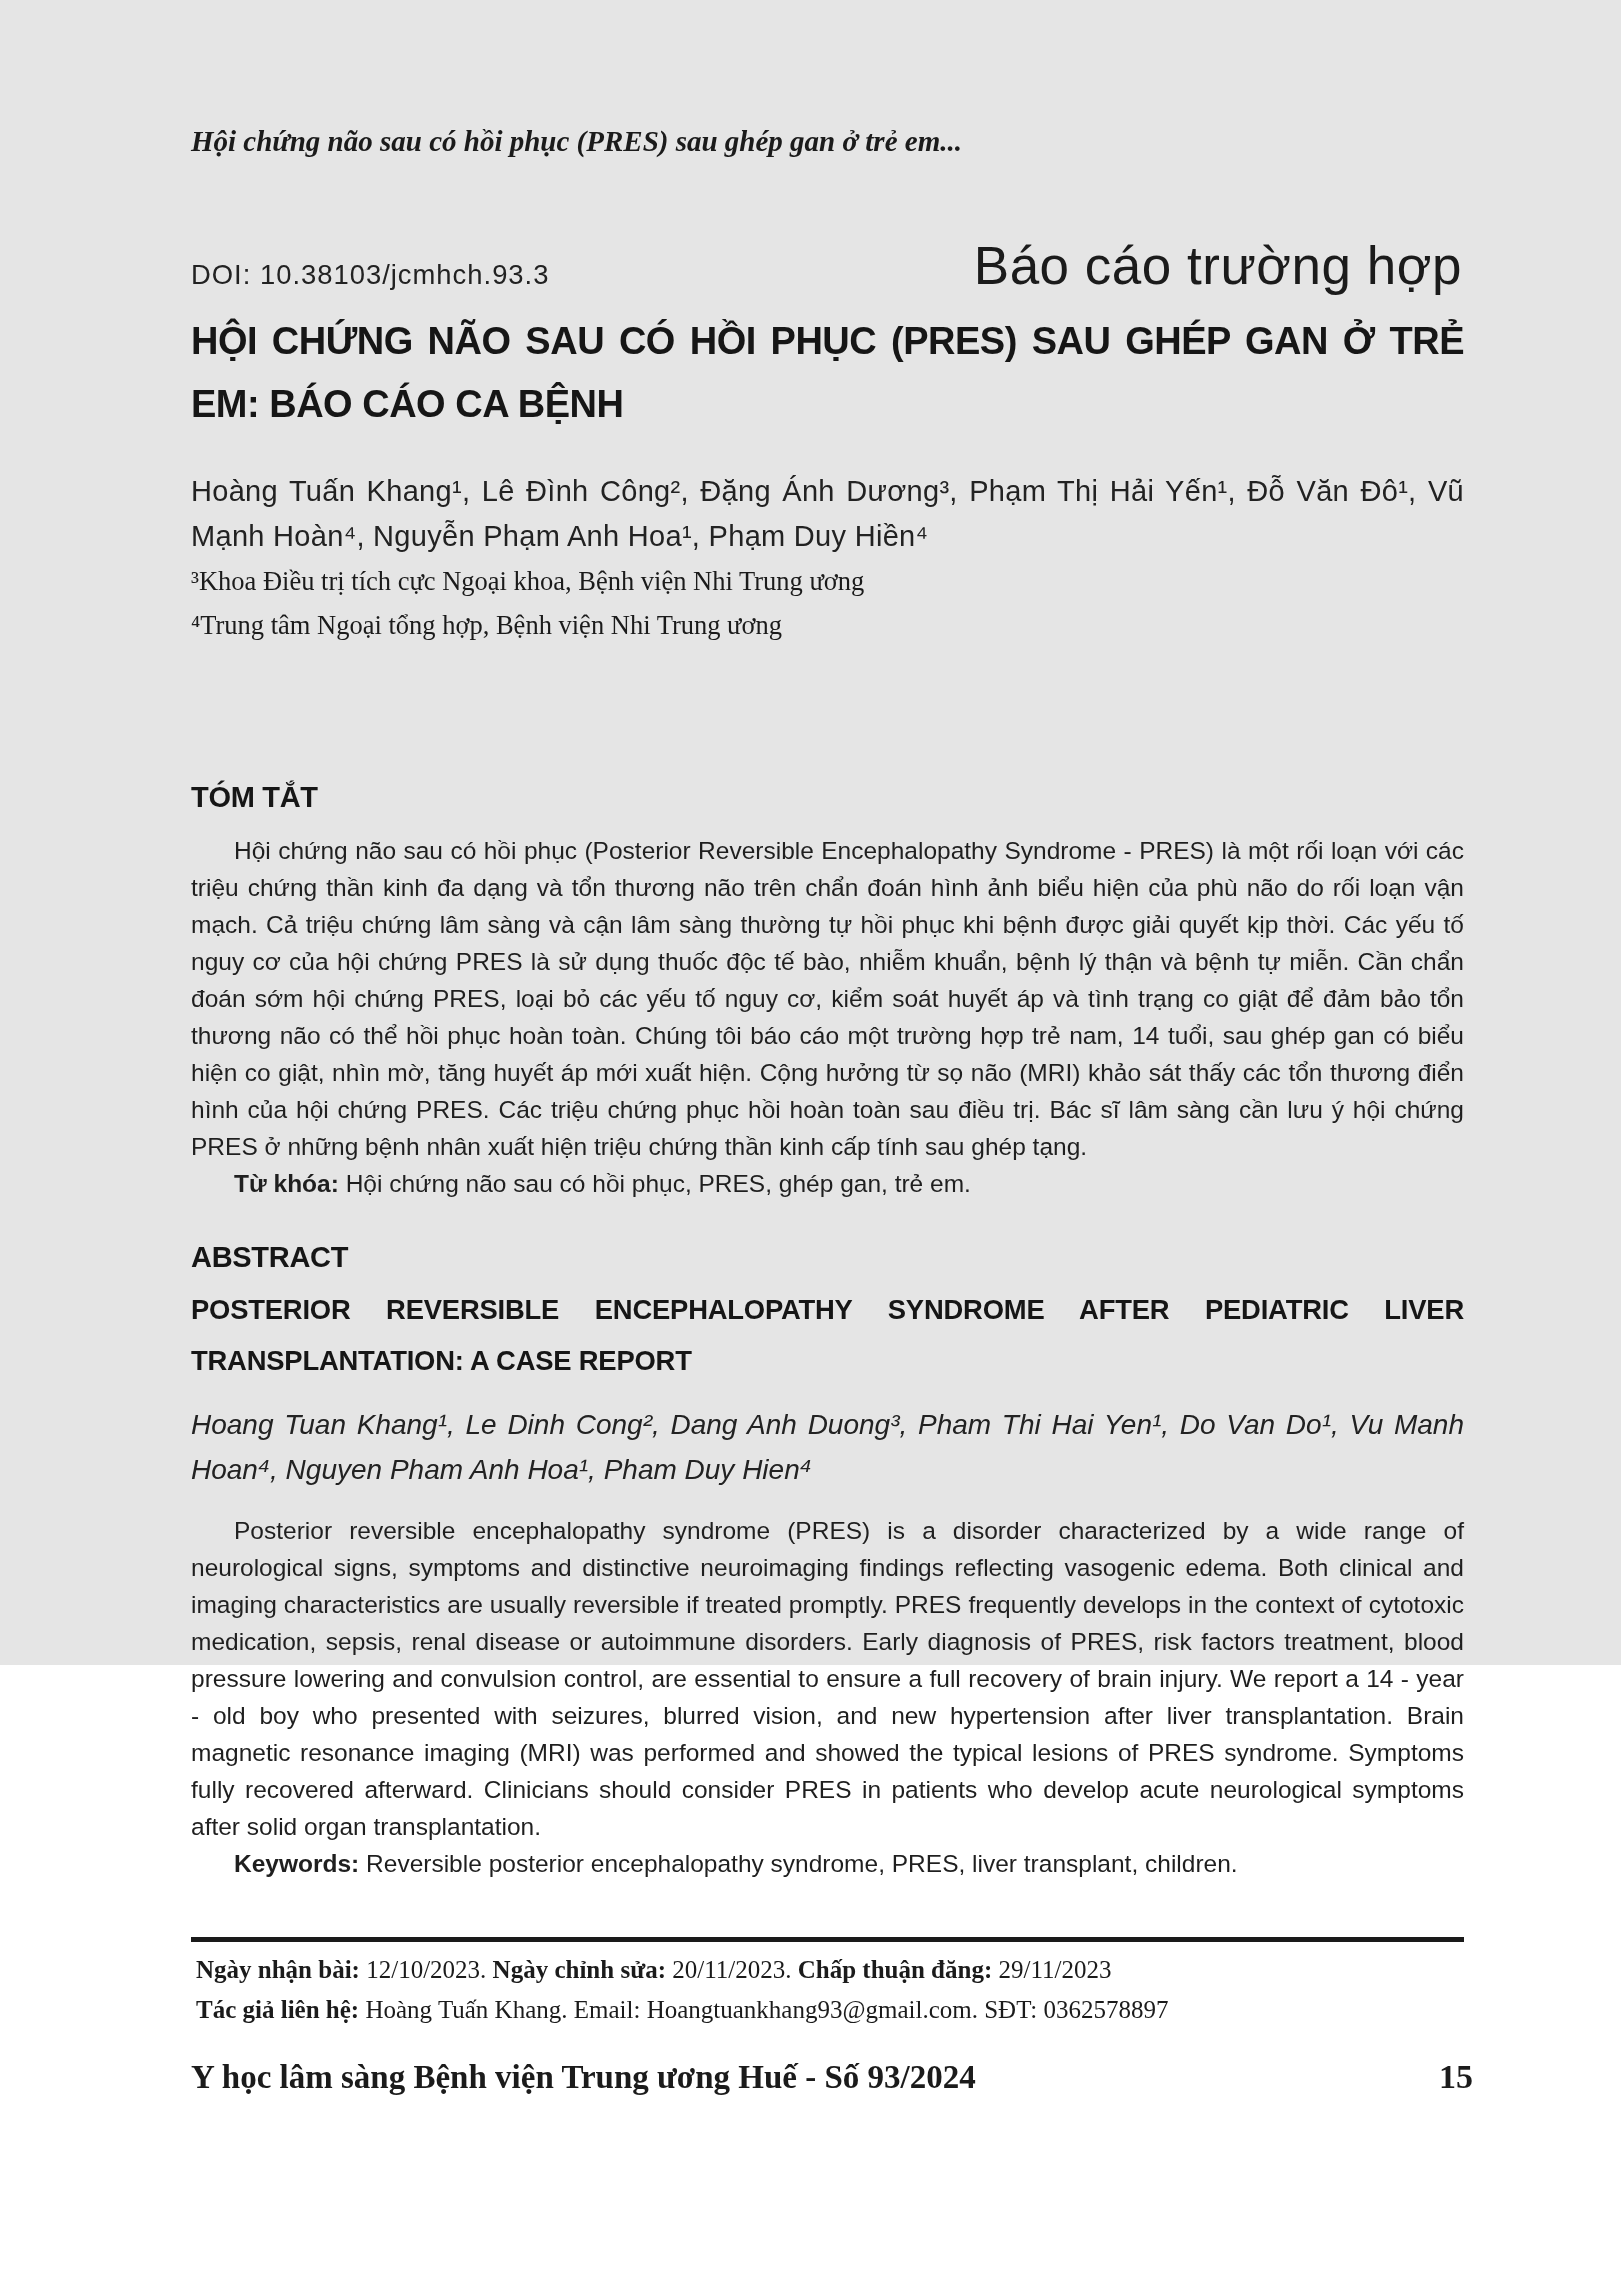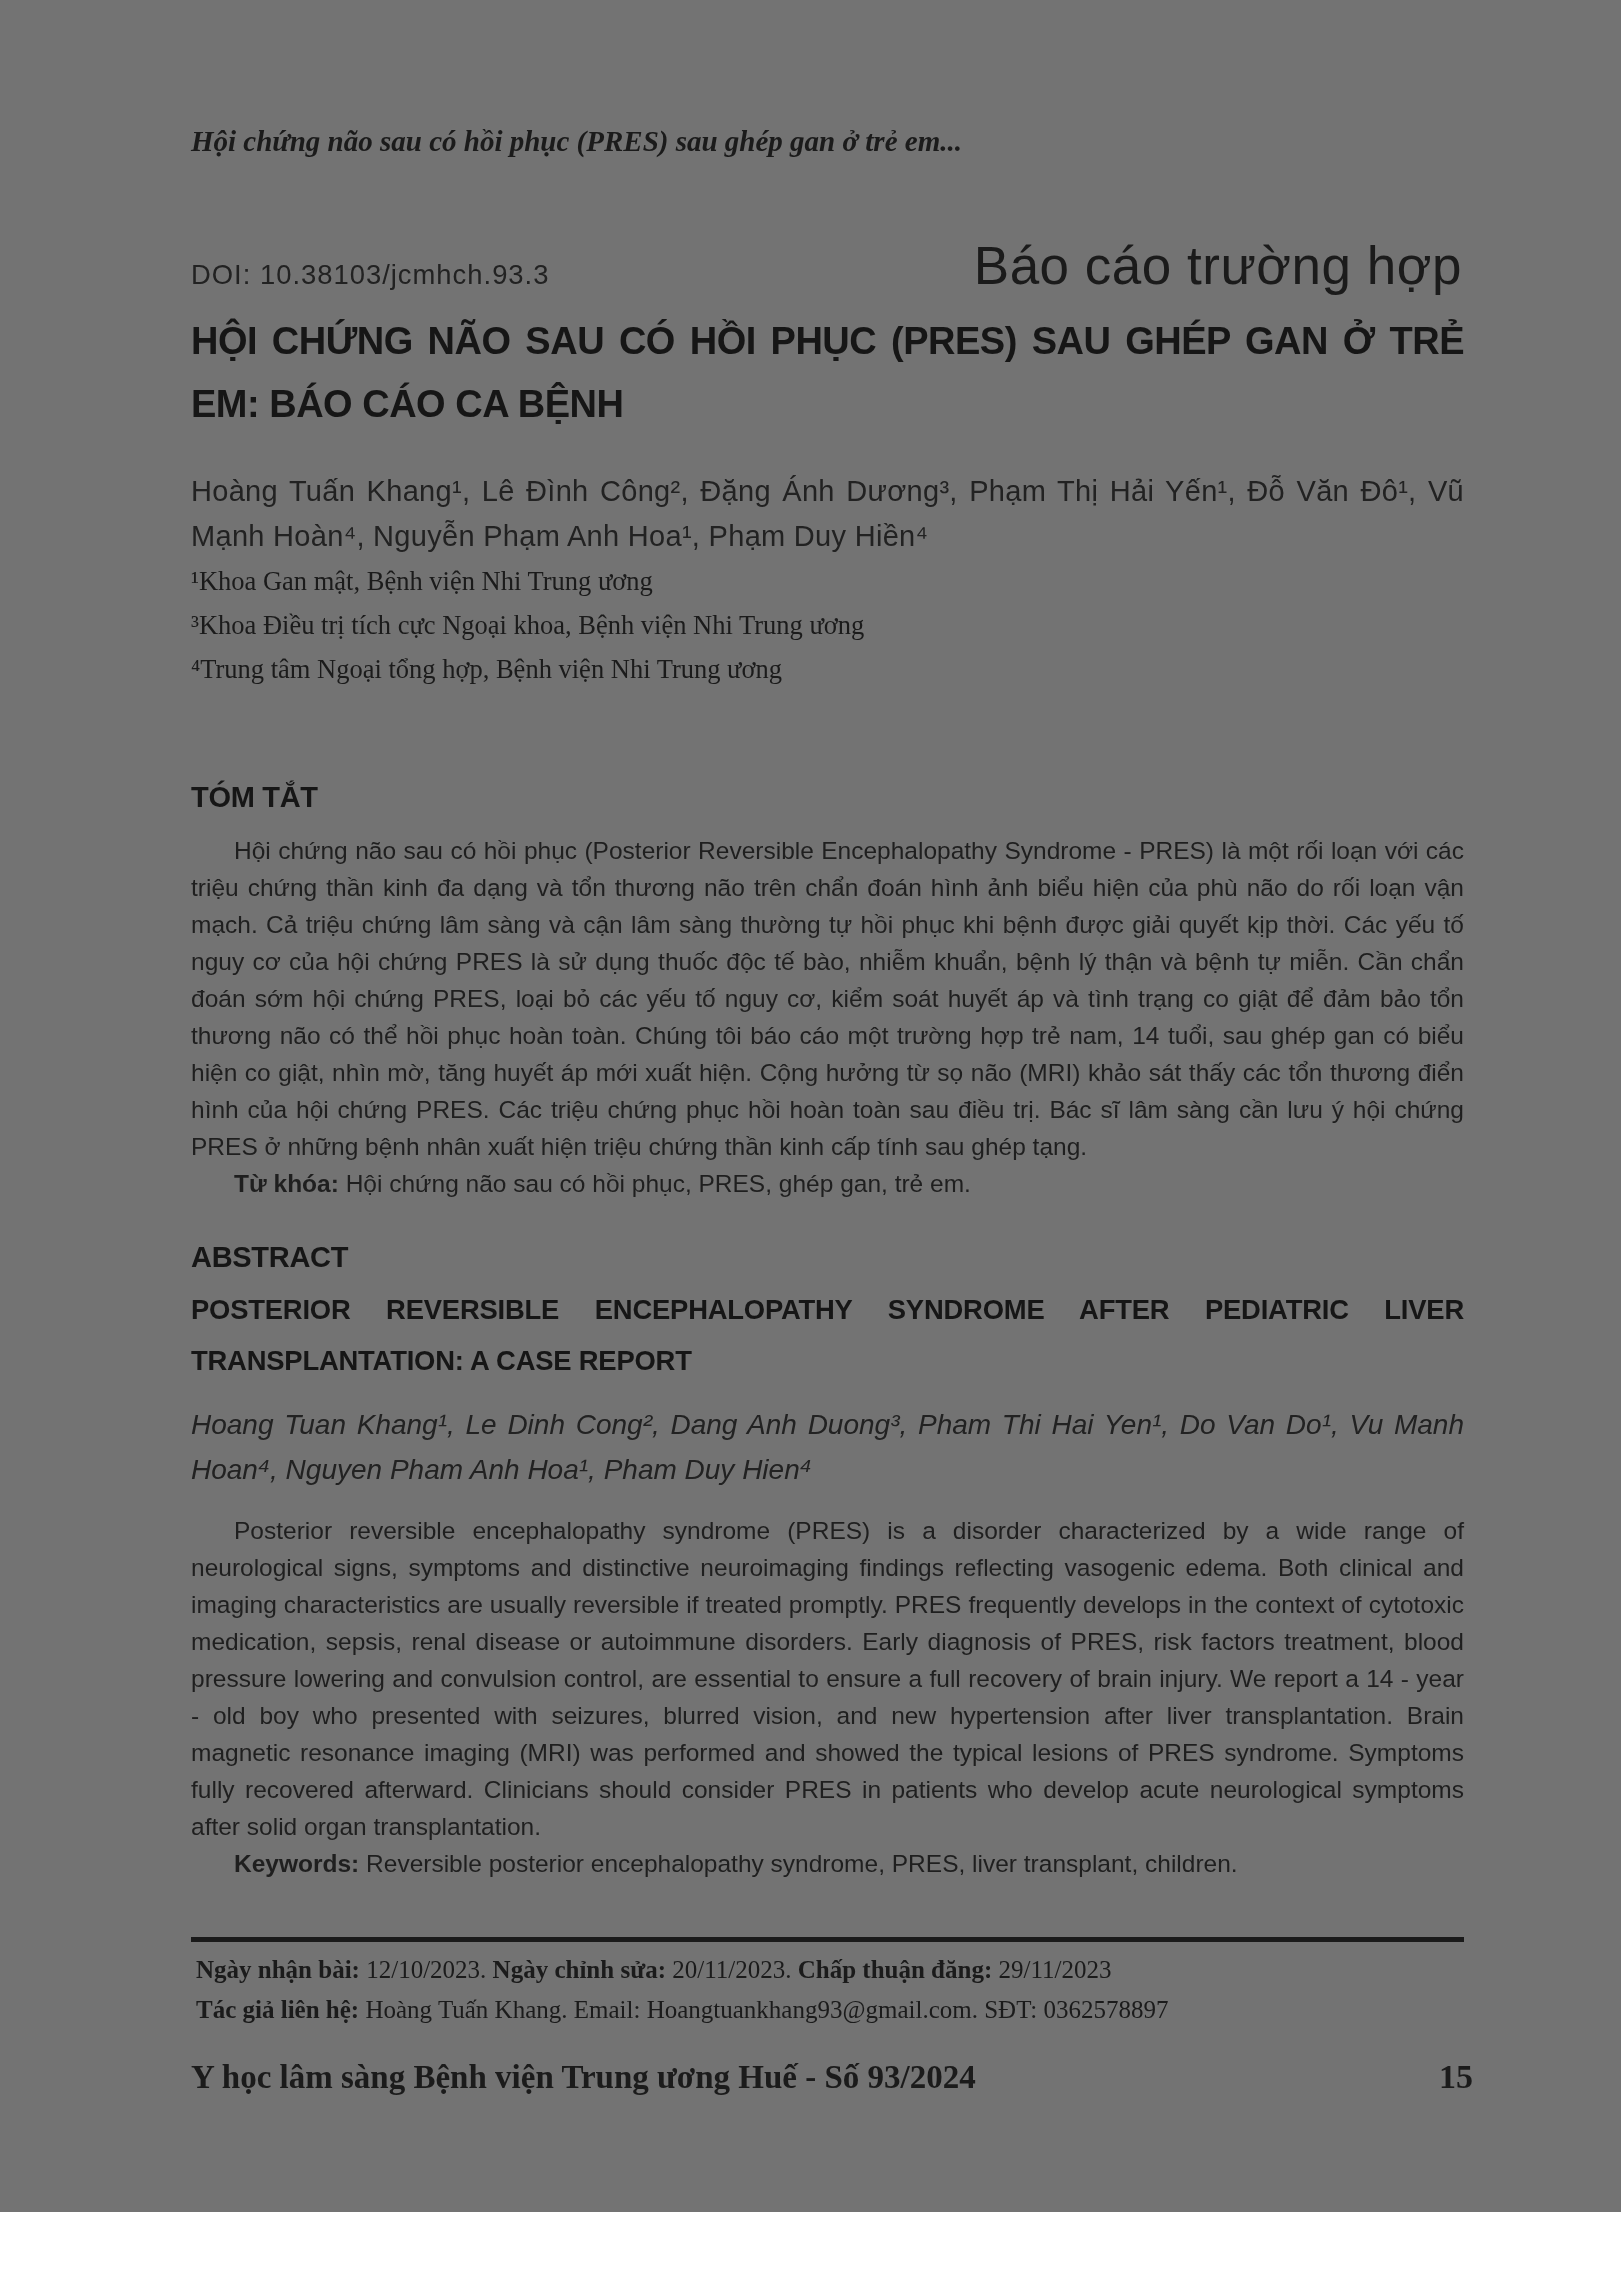--- a/index.html
+++ b/index.html
@@ -1,22 +1,22 @@
 <!DOCTYPE html>
 <html><head>
 <meta charset="utf-8">
 <style>
   * { margin: 0; padding: 0; box-sizing: border-box; }
   html, body { background: #ffffff; }
   body { width: 1621px; height: 2293px; position: relative; overflow: hidden; }
 
   .page {
     position: relative;
-    width: 1621px; height: 2212px;
-    background: #737373;
+    width: 1621px; height: 1665px;
+    background: #e5e5e5;
     color: #1b1b1b;
     font-family: "Liberation Sans", sans-serif;
   }
   .serif { font-family: "Liberation Serif", serif; }
 
   
   .running-head {
     position: absolute; left: 191px; top: 125px; right: 157px;
     font-family: "Liberation Serif", serif;
     font-style: italic; font-weight: bold;
@@ -125,21 +125,20 @@
   </div>
 
   <h1 class="vi-title">
     <span class="t-line justify-last">HỘI CHỨNG NÃO SAU CÓ HỒI PHỤC (PRES) SAU GHÉP GAN Ở TRẺ</span>
     <span class="t-line">EM: BÁO CÁO CA BỆNH</span>
   </h1>
 
   <p class="vi-authors">Hoàng Tuấn Khang¹, Lê Đình Công², Đặng Ánh Dương³, Phạm Thị Hải Yến¹, Đỗ Văn Đô¹, Vũ Mạnh Hoàn⁴, Nguyễn Phạm Anh Hoa¹, Phạm Duy Hiền⁴</p>
 
   <div class="affils serif">
-    <div>¹Khoa Gan mật, Bệnh viện Nhi Trung ương</div>
     <div>³Khoa Điều trị tích cực Ngoại khoa, Bệnh viện Nhi Trung ương</div>
     <div>⁴Trung tâm Ngoại tổng hợp, Bệnh viện Nhi Trung ương</div>
   </div>
 
   <h2 class="sec-heading h-tomtat">TÓM TẮT</h2>
 
   <div class="abs-block abs-vi">
     <p class="abs-body">Hội chứng não sau có hồi phục (Posterior Reversible Encephalopathy Syndrome - PRES) là một rối loạn với các triệu chứng thần kinh đa dạng và tổn thương não trên chẩn đoán hình ảnh biểu hiện của phù não do rối loạn vận mạch. Cả triệu chứng lâm sàng và cận lâm sàng thường tự hồi phục khi bệnh được giải quyết kịp thời. Các yếu tố nguy cơ của hội chứng PRES là sử dụng thuốc độc tế bào, nhiễm khuẩn, bệnh lý thận và bệnh tự miễn. Cần chẩn đoán sớm hội chứng PRES, loại bỏ các yếu tố nguy cơ, kiểm soát huyết áp và tình trạng co giật để đảm bảo tổn thương não có thể hồi phục hoàn toàn. Chúng tôi báo cáo một trường hợp trẻ nam, 14 tuổi, sau ghép gan có biểu hiện co giật, nhìn mờ, tăng huyết áp mới xuất hiện. Cộng hưởng từ sọ não (MRI) khảo sát thấy các tổn thương điển hình của hội chứng PRES. Các triệu chứng phục hồi hoàn toàn sau điều trị. Bác sĩ lâm sàng cần lưu ý hội chứng PRES ở những bệnh nhân xuất hiện triệu chứng thần kinh cấp tính sau ghép tạng.</p>
     <p class="kw-line"><b class="kw-label">Từ khóa:</b> <span>Hội chứng não sau có hồi phục, PRES, ghép gan, trẻ em.</span></p>
   </div>

